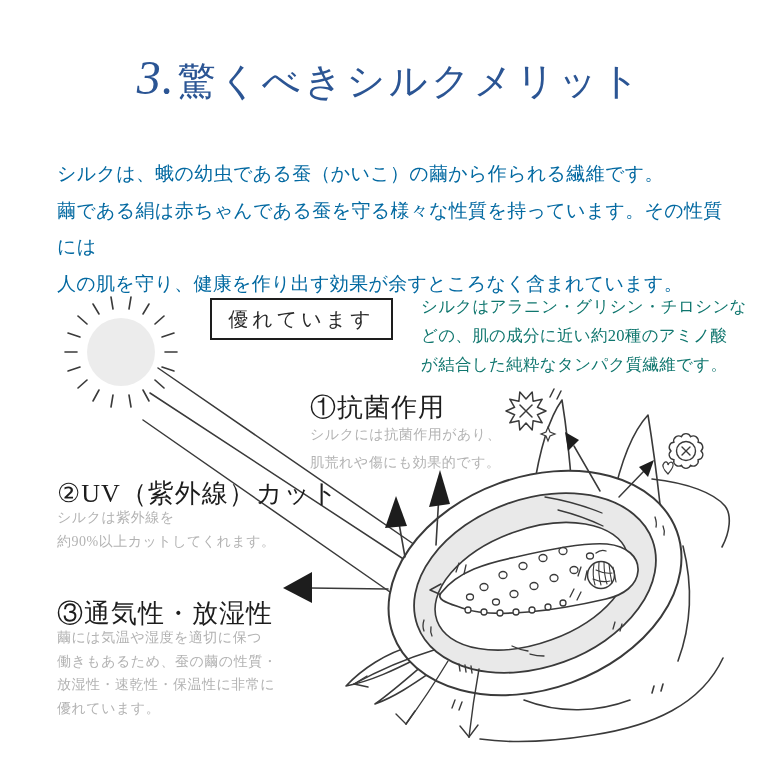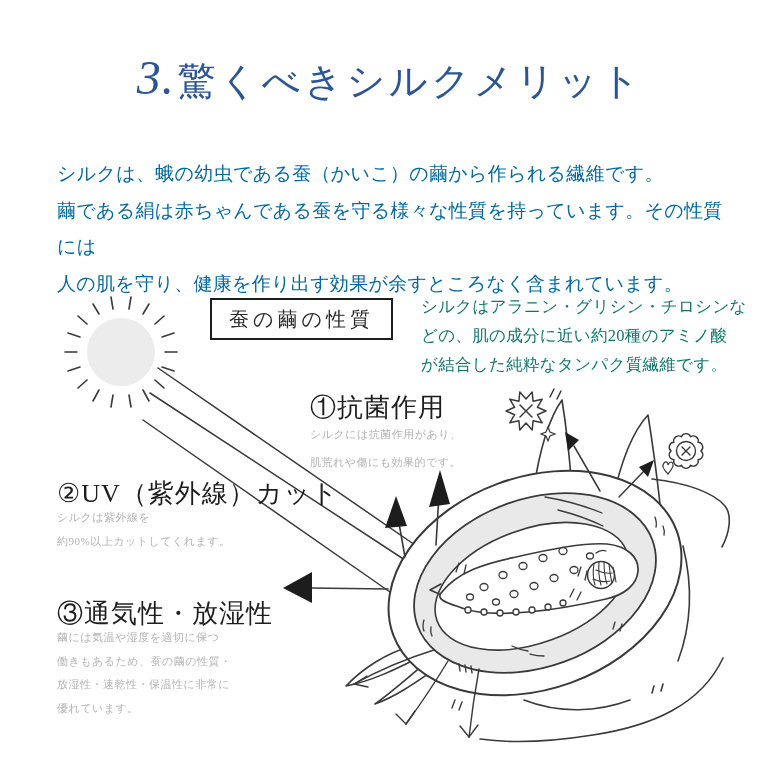--- a/index.html
+++ b/index.html
@@ -23,21 +23,21 @@
   .prop-box{
     position:absolute;left:210px;top:298px;width:179px;height:38px;
     border:2px solid #1d1d1d;display:flex;align-items:center;justify-content:center;
     font-size:20px;letter-spacing:4px;color:#2a2a2a;background:#fff;
   }
   .note{
     position:absolute;left:421px;top:292px;
     color:#0f766e;font-size:16.5px;line-height:29px;letter-spacing:0.3px;
   }
   .merit-h{position:absolute;font-size:26px;letter-spacing:1px;color:#1d1d1d;white-space:nowrap;}
-  .merit-t{position:absolute;color:#b3b3b3;font-size:11px;letter-spacing:0.5px;white-space:nowrap;}
+  .merit-t{position:absolute;color:#b3b3b3;font-size:14px;letter-spacing:0.5px;white-space:nowrap;}
   #m1h{left:310px;top:390px;}
   #m1t{left:310px;top:421px;line-height:27.5px;}
   #m2h{left:57px;top:476px;}
   #m2t{left:57px;top:506px;line-height:23.5px;}
   #m3h{left:57px;top:596px;}
   #m3t{left:57px;top:626px;line-height:23.5px;}
   .ink{stroke:#3a3a3a;fill:none;stroke-linecap:round;stroke-linejoin:round;}
 </style>
 </head>
 <body>
@@ -222,21 +222,21 @@
     <span class="title-text">驚くべきシルクメリット</span>
   </div>
 
   <div class="intro">
     <div>シルクは、蛾の幼虫である蚕（かいこ）の繭から作られる繊維です。</div>
     <div>繭である絹は赤ちゃんである蚕を守る様々な性質を持っています。その性質には</div>
     <div>人の肌を守り、健康を作り出す効果が余すところなく含まれています。</div>
   </div>
 
   <div class="prop-box">
-    <span>蚕の繭の性質</span>
+    <span>優れています</span>
   </div>
 
   <div class="note">
     <div>シルクはアラニン・グリシン・チロシンな</div>
     <div>どの、肌の成分に近い約20種のアミノ酸</div>
     <div>が結合した純粋なタンパク質繊維です。</div>
   </div>
 
   <div class="merit-h" id="m1h">①抗菌作用</div>
   <div class="merit-t" id="m1t">

